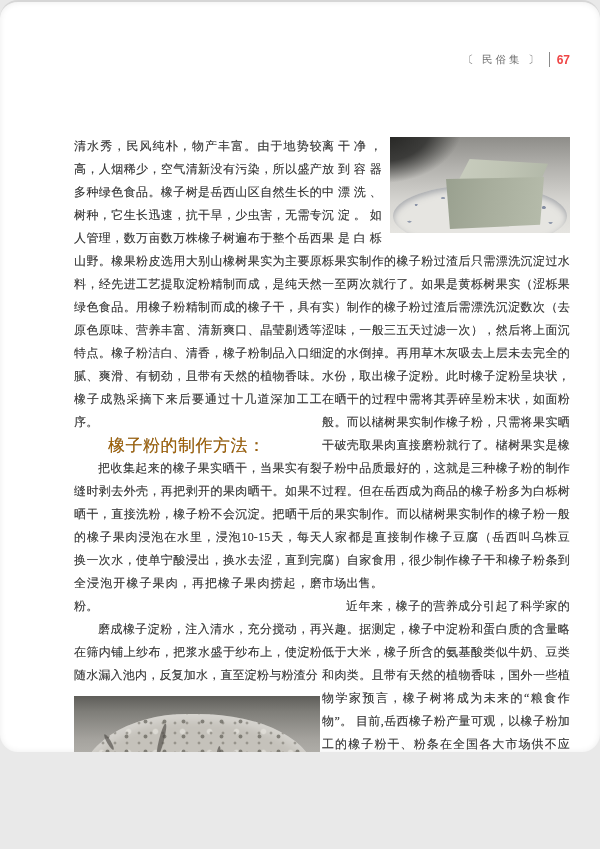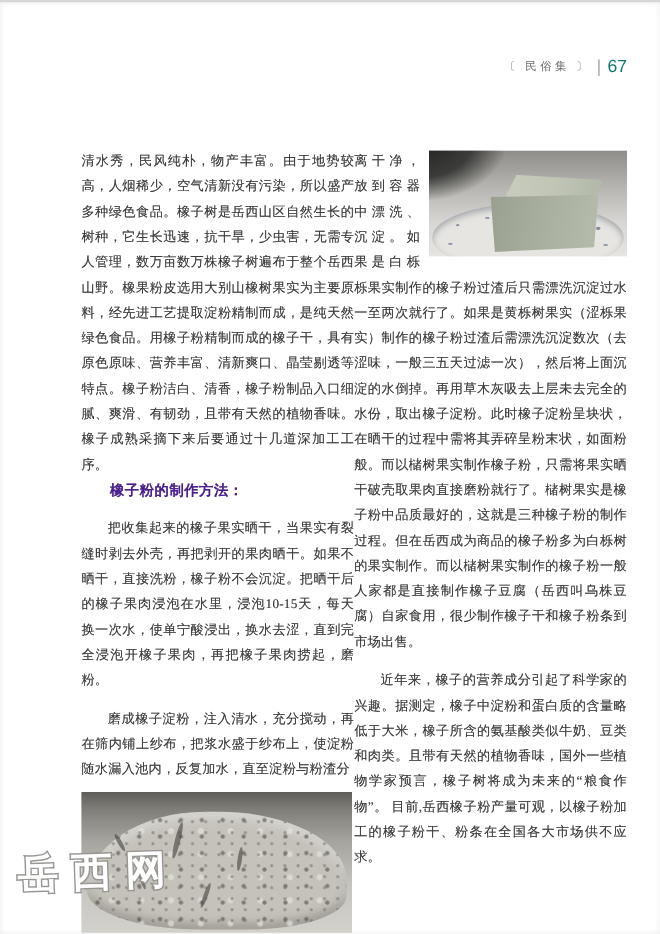--- a/index.html
+++ b/index.html
@@ -1,46 +1,47 @@
 <!DOCTYPE html>
 <html><head>
 <meta charset="utf-8">
 <style>
   * { margin:0; padding:0; box-sizing:border-box; }
   html,body { background:#e9e9e9; }
   .page {
-    position:relative; width:600px; height:849px; margin:0 auto;
+    position:relative; width:600px; height:752px; margin:0 auto;
     background:#ffffff; overflow:hidden;
     border-top:2px solid #d6d6d6;
     box-shadow:inset 0 0 6px rgba(0,0,0,.08);
     font-family:"Liberation Serif","DejaVu Serif",serif;
     color:#3d3d3d;
+    border-radius:18px;
   }
 
   
   .hdr {
     position:absolute; top:50px; right:30px;
     display:flex; align-items:center; gap:7px;
   }
   .hdr-section { font-size:10.5px; color:#6f6f6f; letter-spacing:3px; }
   .hdr-divider { width:1px; height:15px; background:#8a8a8a; }
-  .hdr-page { font-size:16px; font-weight:normal; color:#0f766e; font-family:"Liberation Sans",sans-serif; }
+  .hdr-page { font-size:12px; font-weight:bold; color:#ef4444; font-family:"Liberation Sans",sans-serif; }
 
   
   .col {
     position:absolute; top:133px; width:248px;
     font-size:12px; line-height:23px; text-align:justify;
     letter-spacing:.2px;
     text-shadow:0 0 .6px rgba(60,60,60,.55);
   }
   .col-left  { left:74px; }
   .col-right { left:322px; }
-  .col p.indent { text-indent:2em;margin-top:12px; }
+  .col p.indent { text-indent:2em; }
   .col h3 {
-    font-size:13px; font-weight:bold; color:#4c1d95;
+    font-size:17px; font-weight:normal; color:#a16207;
     text-indent:2em; line-height:23px; letter-spacing:.5px;
   }
 
   
   .photo-tofu {
     float:right; width:180px; height:96px; margin:2px 0 7px 8px;
     position:relative; overflow:hidden;
     background:
       radial-gradient(130px 90px at -5% -10%, #1e1e1c 0%, #3c3c3a 38%, rgba(60,60,58,0) 62%),
       linear-gradient(180deg,#8e8d89 0%,#b3b2ae 32%,#d7d6d2 68%,#e6e5e1 100%);

